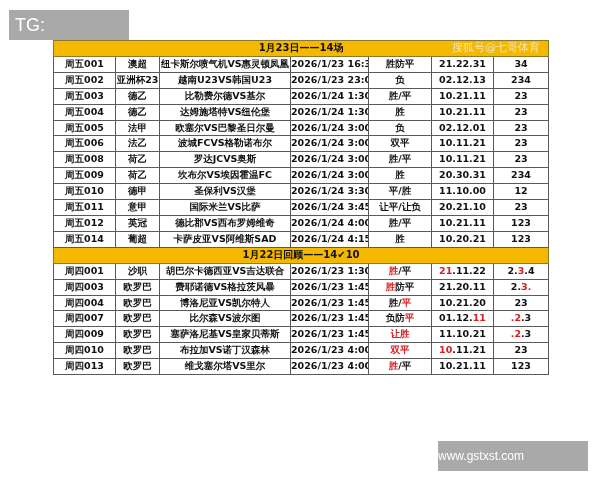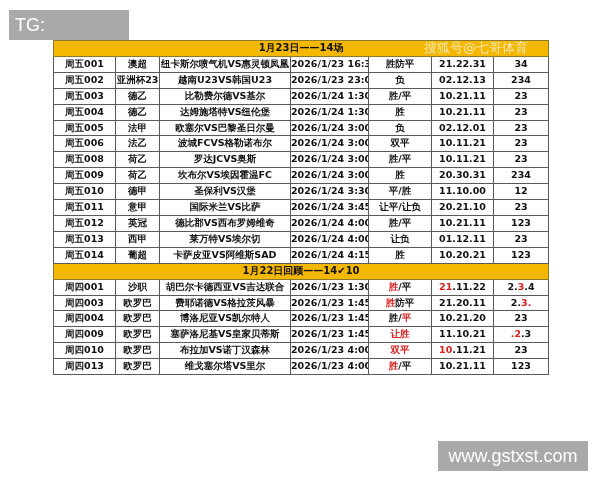--- a/index.html
+++ b/index.html
@@ -2,30 +2,30 @@
 <html><head>
 <meta charset="utf-8">
 <style>
   html, body { margin:0; padding:0; }
   body { width:600px; height:480px; background:#ffffff; position:relative; overflow:hidden;
          font-family:"DejaVu Sans", sans-serif; }
   .wm-top { position:absolute; left:9px; top:10px; width:120px; height:30px; background:#a9a9a9;
             color:#ffffff; font-family:"Liberation Sans", sans-serif; font-size:18px; line-height:30px;
             padding-left:6px; box-sizing:border-box; }
   .wm-bot { position:absolute; left:438px; top:441px; width:150px; height:30px; background:#a9a9a9;
-            color:#ffffff; font-family:"Liberation Sans", sans-serif; font-size:18px; line-height:30px;
-            text-align:center; }
+            color:#ffffff; font-family:"Liberation Sans", sans-serif; font-size:12px; line-height:30px;
+            text-align:left; }
   table { position:absolute; left:47px; top:40px; border-collapse:collapse; table-layout:fixed; width:428px; }
   .tbl { position:absolute; left:47px; top:40px; width:428px; }
   .grid { border-collapse:collapse; table-layout:fixed; width:428px; position:static; }
   .grid td { border:1px solid #5a5a5a; height:14.9px; padding:0; font-size:9.5px; font-weight:bold;
              color:#111; text-align:center; white-space:nowrap; overflow:hidden; line-height:14.9px; }
   .grid tr.hdr td { background:#f5b800; border-color:#8a7a2a; position:relative; }
   .grid tr.hdr td .ttl { font-size:10px; }
-  .grid tr.hdr td .src { position:absolute; right:20px; top:0; color:#f3e6b0; font-weight:normal; font-size:13px; }
+  .grid tr.hdr td .src { position:absolute; right:8px; top:0; color:#f3e6b0; font-weight:normal; font-size:11px; }
   .red { color:#d62020; }
 </style>
 </head>
 <body>
 
 <div class="wm-top">TG: MYYJJPP</div>
 
 <div class="tbl" style="left:53px;width:495px;">
   <table class="grid" style="width:495px;">
     <colgroup>
@@ -137,29 +137,20 @@
         <tr>
           <td>周五012</td>
           <td>英冠</td>
           <td>德比郡VS西布罗姆维奇</td>
           <td>2026/1/24 4:00</td>
           <td>胜/平</td>
           <td>10.21.11</td>
           <td>123</td>
         </tr>
         <tr>
-          <td>周五013</td>
-          <td>西甲</td>
-          <td>莱万特VS埃尔切</td>
-          <td>2026/1/24 4:00</td>
-          <td>让负</td>
-          <td>01.12.11</td>
-          <td>23</td>
-        </tr>
-        <tr>
           <td>周五014</td>
           <td>葡超</td>
           <td>卡萨皮亚VS阿维斯SAD</td>
           <td>2026/1/24 4:15</td>
           <td>胜</td>
           <td>10.20.21</td>
           <td>123</td>
         </tr>
         <tr class="hdr">
           <td colspan="7"><span class="ttl">1月22日回顾——14✔10</span></td>
@@ -185,20 +176,29 @@
         <tr>
           <td>周四004</td>
           <td>欧罗巴</td>
           <td>博洛尼亚VS凯尔特人</td>
           <td>2026/1/23 1:45</td>
           <td><span>胜/</span><span class="red">平</span></td>
           <td><span>10.21.20</span></td>
           <td><span>23</span></td>
         </tr>
         <tr>
+          <td>周四007</td>
+          <td>欧罗巴</td>
+          <td>比尔森VS波尔图</td>
+          <td>2026/1/23 1:45</td>
+          <td><span>负防</span><span class="red">平</span></td>
+          <td><span>01.12.</span><span class="red">11</span></td>
+          <td><span class="red">.2</span><span>.3</span></td>
+        </tr>
+        <tr>
           <td>周四009</td>
           <td>欧罗巴</td>
           <td>塞萨洛尼基VS皇家贝蒂斯</td>
           <td>2026/1/23 1:45</td>
           <td><span class="red">让胜</span></td>
           <td><span>11.10.21</span></td>
           <td><span class="red">.2</span><span>.3</span></td>
         </tr>
         <tr>
           <td>周四010</td>

